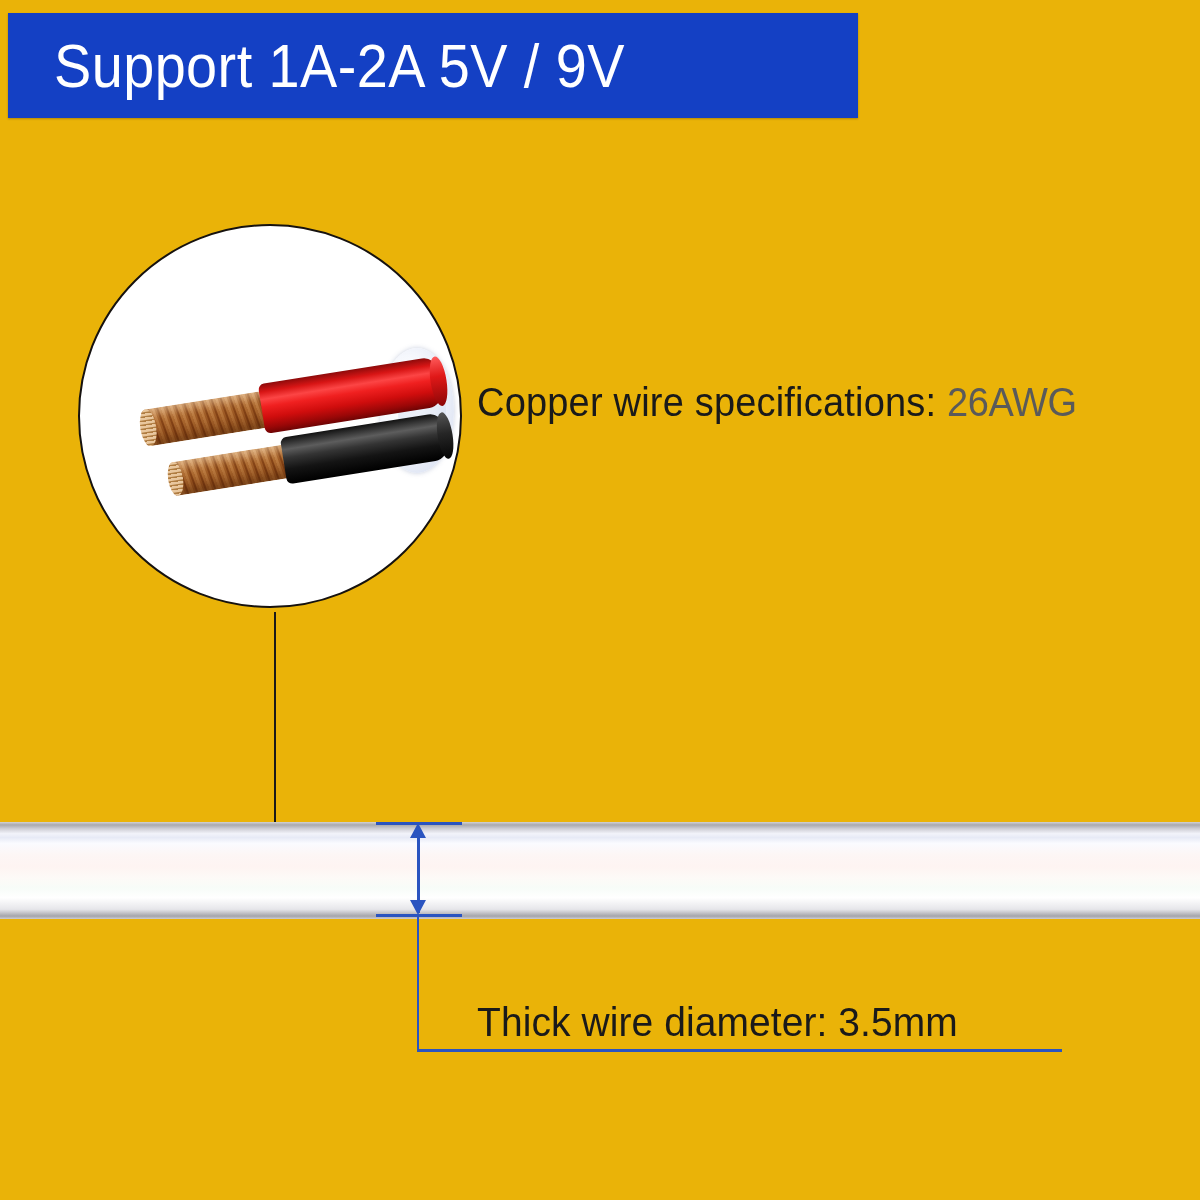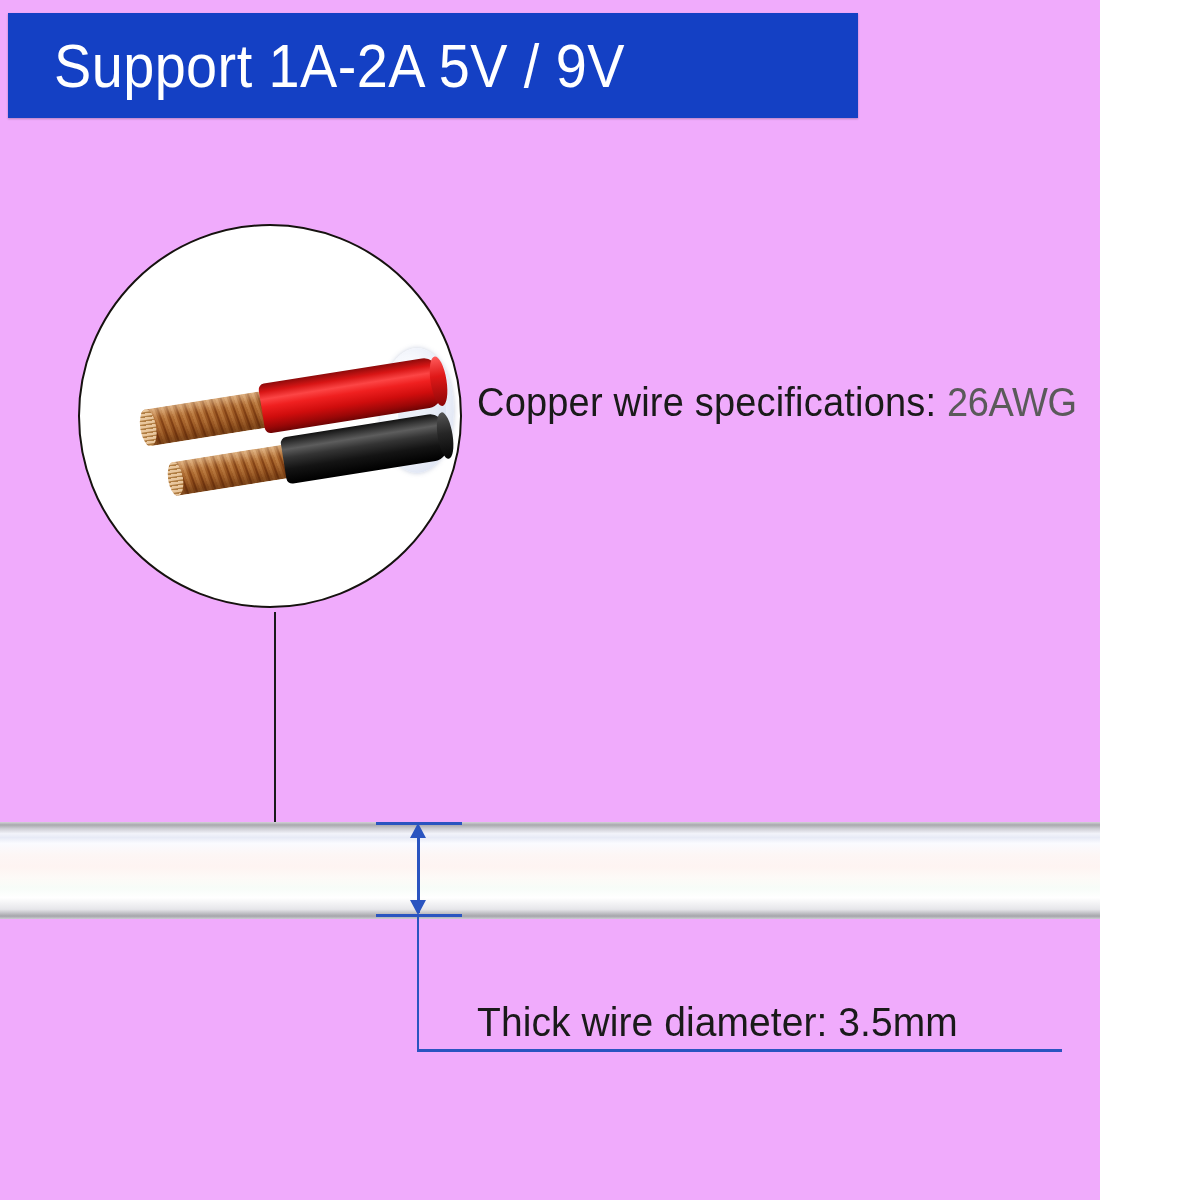--- a/index.html
+++ b/index.html
@@ -2,23 +2,23 @@
 <html><head>
 <meta charset="utf-8">
 <style>
   html, body {
     margin: 0;
     padding: 0;
     background: #ffffff;
   }
   #stage {
     position: relative;
-    width: 1100px;
+    width: 1200px;
     height: 1200px;
-    background: #f0abfc;
+    background: #eab308;
     overflow: hidden;
     font-family: "Liberation Sans", "DejaVu Sans", sans-serif;
   }
 
   
   .banner {
     position: absolute;
     left: 8px;
     top: 13px;
     width: 850px;

